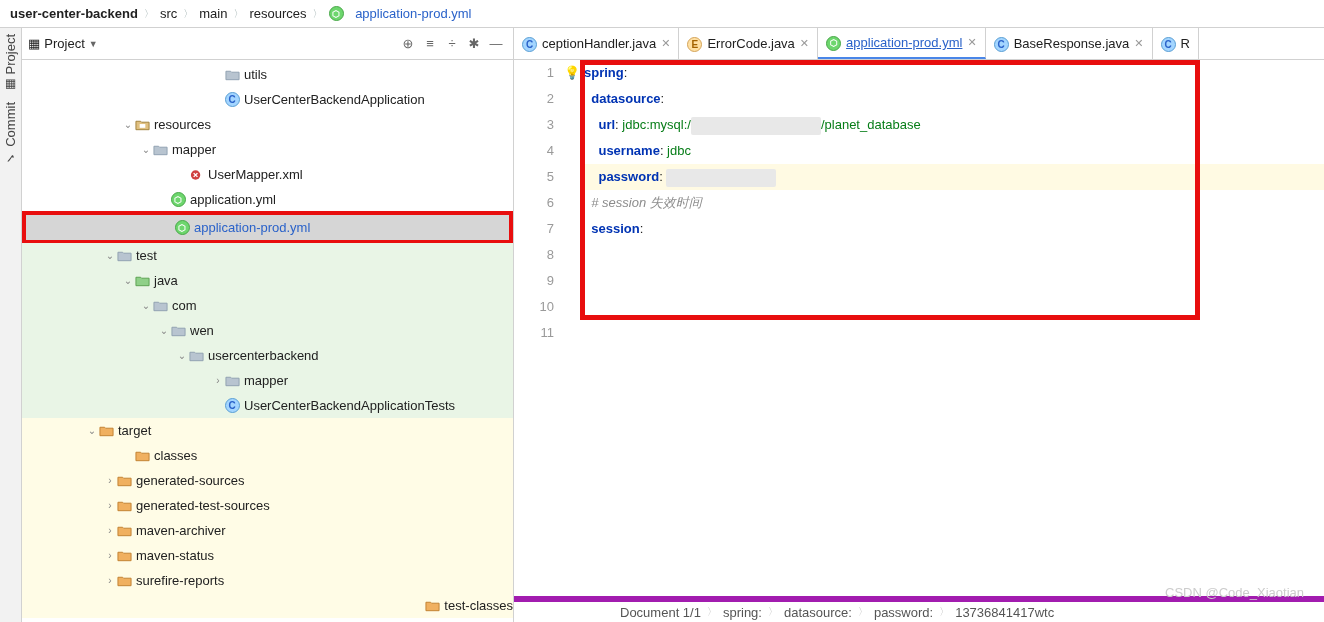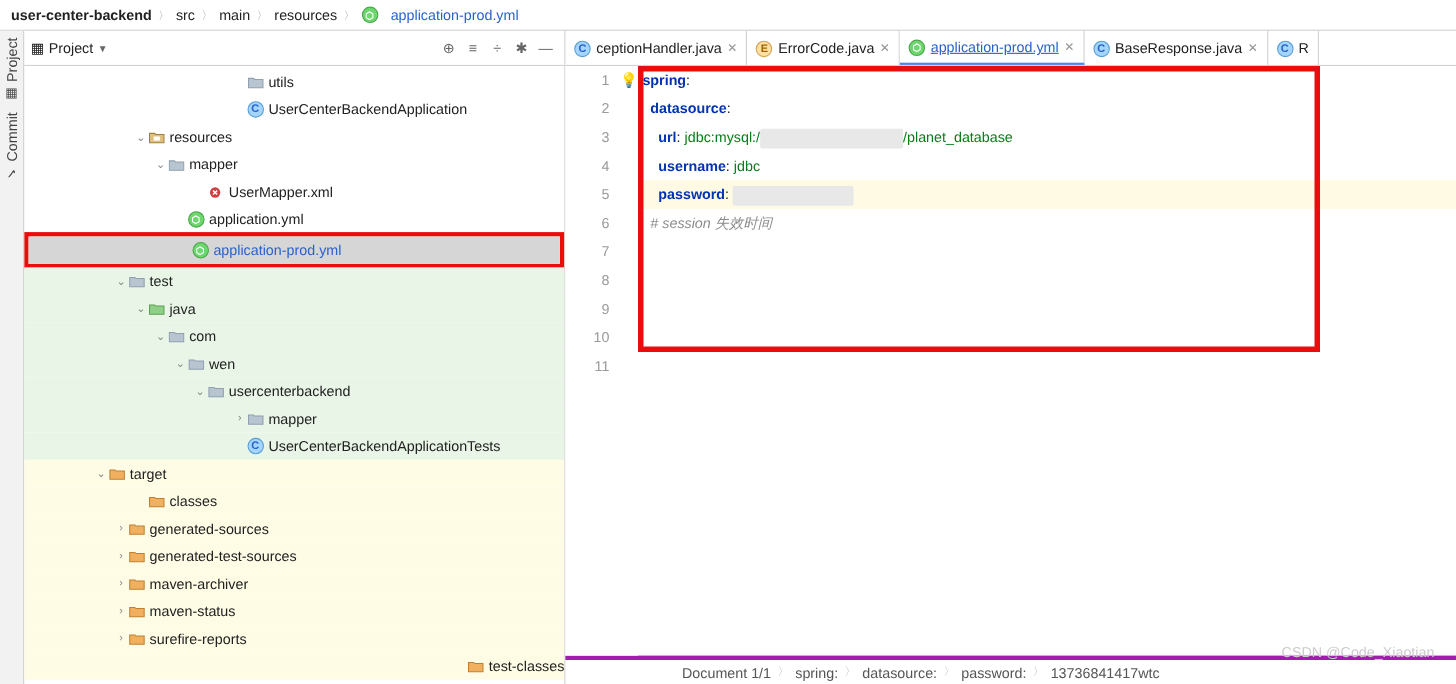--- a/index.html
+++ b/index.html
@@ -49,21 +49,21 @@
 .cl { height:26px; padding-left:4px; white-space:pre; }
 .cl.hl { background:#fffae3; }
 .code .redbox { position:absolute; left:0; top:0; width:620px; height:260px; border:5px solid #e80e0e; pointer-events:none; }
 .mask { display:inline-block; background:#e8e8e8; width:130px; height:18px; vertical-align:middle; border-radius:2px; }
 .mask.sm { width:110px; }
 
 .k { color:#0033b3; font-weight:700; }
 .s { color:#067d17; }
 .cmt { color:#8c8c8c; font-style:italic; }
 
-.status { height:26px; border-top:4px solid #a21caf; display:flex; align-items:center; padding:0 10px; gap:6px; font-size:12px; color:#555; }
+.status { height:26px; border-top:6px solid #a21caf; display:flex; align-items:center; padding:0 10px; gap:6px; font-size:12px; color:#555; }
 .status .chev { color:#bbb; font-size:10px; }
 .water { position:absolute; right:20px; bottom:22px; color:#ccc; font-size:13px; pointer-events:none; }
 
 .ico-app { display:inline-flex; width:15px; height:15px; border-radius:50%; background:#6dd66d; border:1px solid #4aa84a; align-items:center; justify-content:center; color:#fff; font-size:9px; font-weight:bold; }
 .ico-c { display:inline-flex; width:15px; height:15px; border-radius:50%; background:#a3d5ff; border:1px solid #5a9fd4; align-items:center; justify-content:center; color:#2a62c9; font-size:10px; font-weight:bold; }
 .ico-e { display:inline-flex; width:15px; height:15px; border-radius:50%; background:#ffe0a3; border:1px solid #d4a45a; align-items:center; justify-content:center; color:#a36200; font-size:10px; font-weight:bold; }
 </style>
 </head>
 <body>
 
@@ -349,20 +349,21 @@
           <div class="gl"></div>
         </div>
       <div class="code" id="code">
         <div class="redbox"></div>
       <div class="cl"><span class="k">spring</span>:</div>
           <div class="cl">  <span class="k">datasource</span>:</div>
           <div class="cl">    <span class="k">url</span>: <span class="s">jdbc:mysql:/</span><span class="mask"></span><span class="s">/planet_database</span></div>
           <div class="cl">    <span class="k">username</span>: <span class="s">jdbc</span></div>
           <div class="cl hl">    <span class="k">password</span>: <span class="mask sm"></span></div>
           <div class="cl">  <span class="cmt"># session 失效时间</span></div>
+          <div class="cl">  <span class="k">session</span>:</div>
           <div class="cl"></div>
           <div class="cl"></div>
         </div>
     </div>
     <div class="status">
       <div style="width:90px"></div>
       <span>Document 1/1</span>
       <span class="chev">〉</span>
       <span>spring:</span>
       <span class="chev">〉</span>

